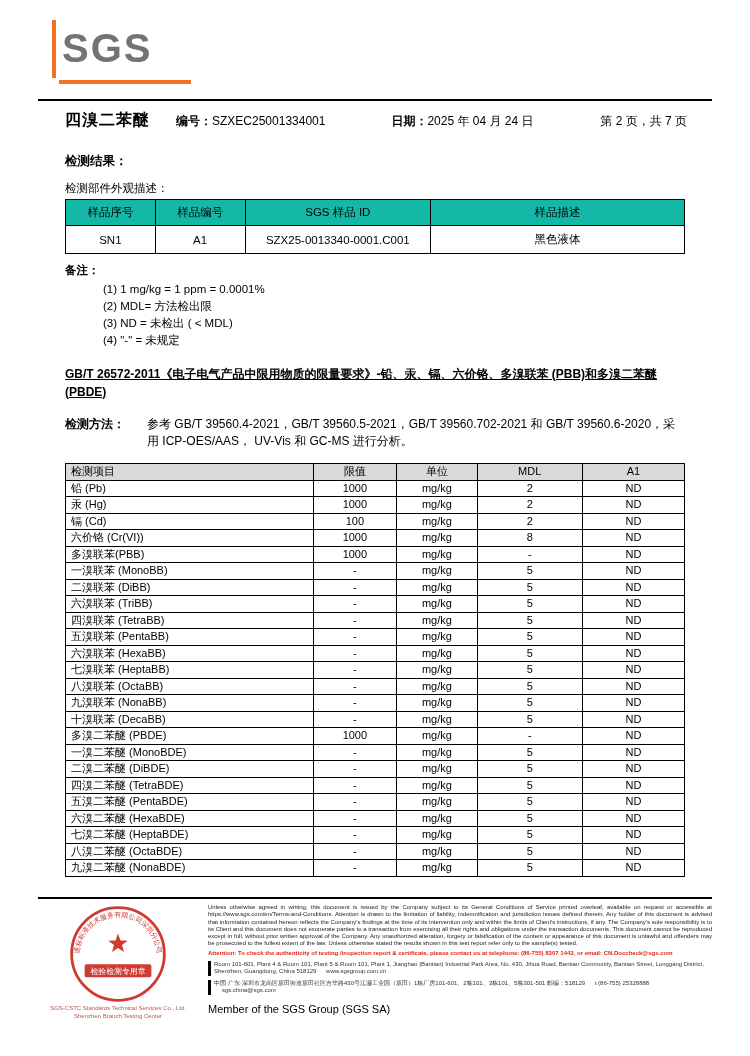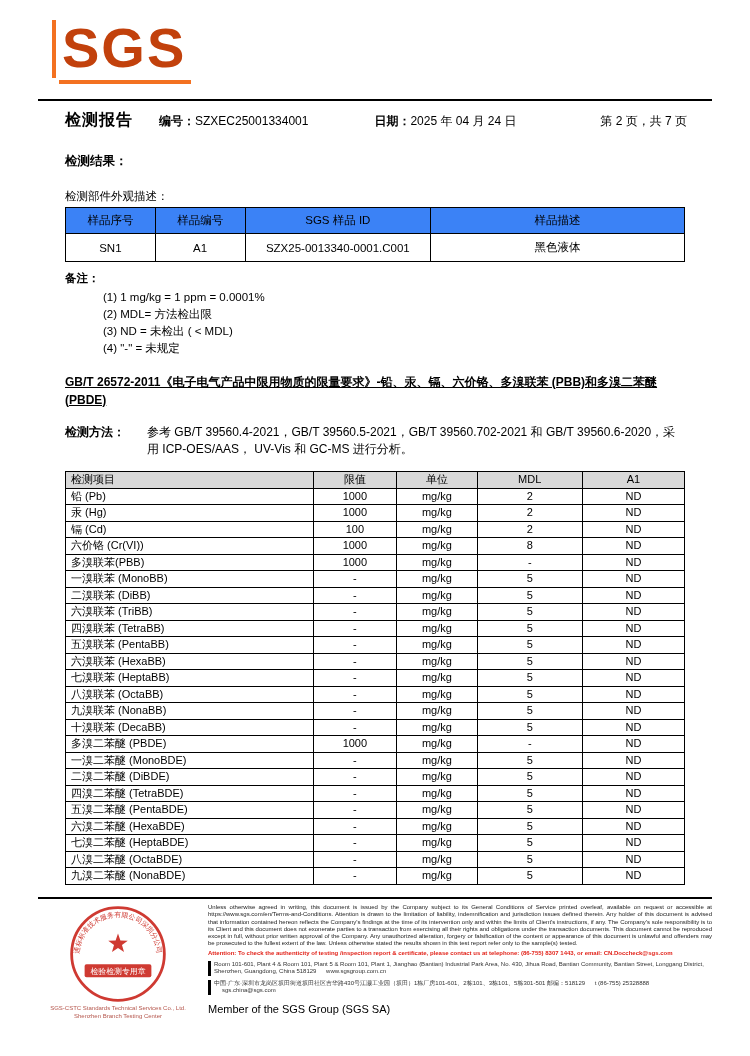--- a/index.html
+++ b/index.html
@@ -13,47 +13,47 @@
     color: #000;
     overflow: hidden;
   }
 
   
   .logo { position: absolute; left: 52px; top: 16px; width: 142px; height: 72px; }
   .logo .vbar { position: absolute; left: 0; top: 4px; width: 4px; height: 58px; background: #f37121; }
   .logo .hbar { position: absolute; left: 7px; top: 64px; width: 132px; height: 4px; background: #f37121; }
   .logo .letters {
     position: absolute; left: 10px; top: 2px;
-    font-size: 56px; font-weight: bold; line-height: 60px;
-    color: #c2410c; letter-spacing: 2px;
+    font-size: 40px; font-weight: bold; line-height: 60px;
+    color: #737373; letter-spacing: 2px;
   }
 
   
   .header-rule { position: absolute; top: 99px; left: 38px; width: 674px; border-top: 2px solid #000; }
   .header-row {
     position: absolute; top: 110px; left: 65px; width: 622px;
     display: flex; align-items: baseline; font-size: 12px;
   }
   .doc-title { font-size: 16px; font-weight: bold; letter-spacing: 1px; }
   .hfield { white-space: nowrap; }
   .f-no { margin-left: 26px; }
   .f-date { margin-left: 66px; }
   .f-page { margin-left: auto; }
   .hfield b { font-weight: bold; }
 
   
   .content { position: absolute; top: 153px; left: 65px; width: 620px; font-size: 12px; }
   .results-title { font-size: 12.5px; font-weight: bold; }
-  .appearance-title { margin-top: 19px; font-size: 11.5px; }
+  .appearance-title { margin-top: 11px; font-size: 11.5px; }
 
   table { border-collapse: collapse; width: 100%; }
   th, td { border: 1px solid #000; }
 
   .sample-table { margin-top: 3px; font-size: 11.5px; text-align: center; }
-  .sample-table th { background: #3b82f6; font-weight: normal; padding: 5px 4px; }
+  .sample-table th { background: #14b8a6; font-weight: normal; padding: 5px 4px; }
   .sample-table td { padding: 6px 4px; }
 
   .notes { margin-top: 9px; font-size: 11.5px; }
   .notes-title { font-weight: bold; }
   .notes-list { margin-left: 38px; margin-top: 3px; line-height: 17px; }
 
   .standard-title {
     margin-top: 17px; font-size: 12px; font-weight: bold;
     text-decoration: underline; line-height: 17.5px;
   }
@@ -90,21 +90,21 @@
 <div class="page">
 
   <div class="logo">
     <div class="vbar"></div>
     <div class="letters">SGS</div>
     <div class="hbar"></div>
   </div>
 
   <div class="header-rule"></div>
   <div class="header-row">
-    <span class="doc-title">检测报告</span>
+    <span class="doc-title">四溴二苯醚</span>
     <span class="hfield f-no"><b>编号：</b><span>SZXEC25001334001</span></span>
     <span class="hfield f-date"><b>日期：</b><span>2025 年 04 月 24 日</span></span>
     <span class="hfield f-page">第 2 页，共 7 页</span>
   </div>
 
   <div class="content">
 
     <div class="results-title">检测结果：</div>
 
     <div class="appearance-title">检测部件外观描述：</div>

